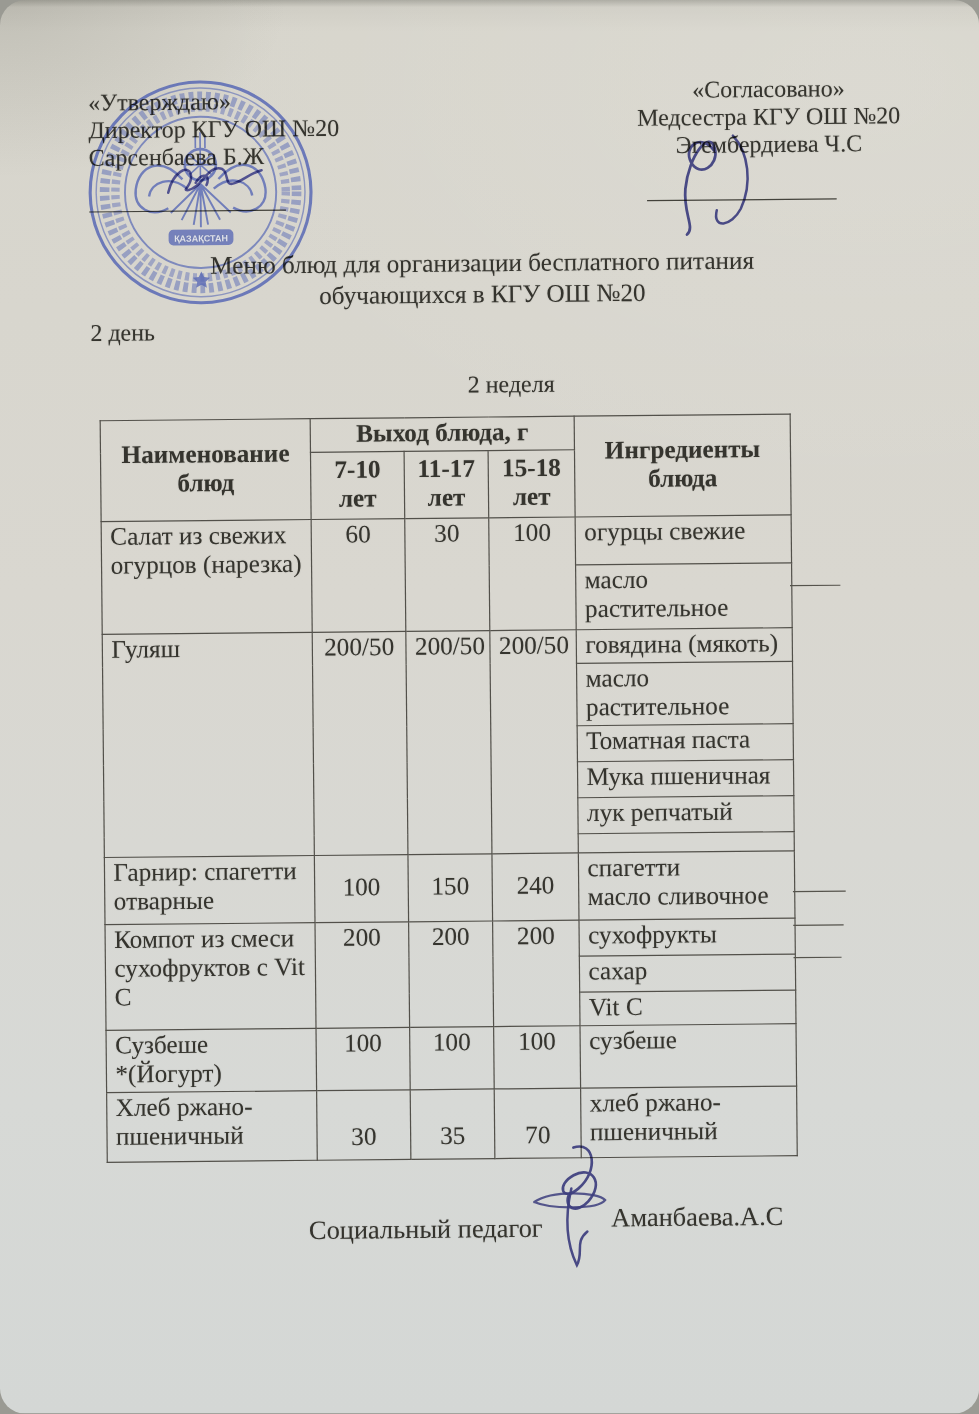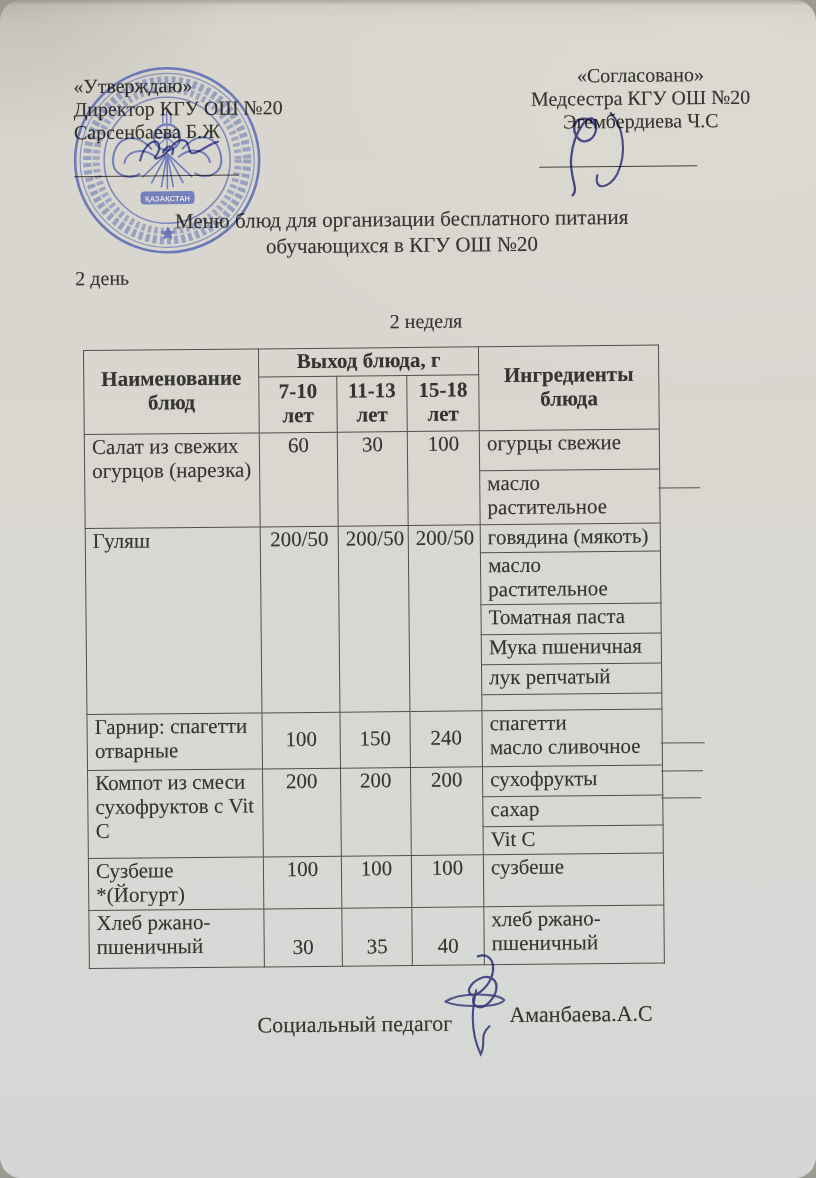--- a/index.html
+++ b/index.html
@@ -101,21 +101,21 @@
           <tr>
             <th rowspan="2" class="hdr1">Наименование
 блюд</th>
             <th colspan="3">Выход блюда, г</th>
             <th rowspan="2">Ингредиенты
 блюда</th>
           </tr>
           <tr>
             <th class="hdr2">7-10
 лет</th>
-            <th>11-13
+            <th>11-17
 лет</th>
             <th>15-18
 лет</th>
           </tr>
 
           <tr>
             <td class="dish" rowspan="2">Салат из свежих
 огурцов (нарезка)</td>
             <td class="val" rowspan="2">60</td>
             <td class="val" rowspan="2">30</td>
@@ -184,21 +184,21 @@
             <td class="val">100</td>
             <td class="val">100</td>
             <td class="ing h46">сузбеше</td>
           </tr>
 
           <tr>
             <td class="dish">Хлеб ржано-
 пшеничный</td>
             <td class="val bot">30</td>
             <td class="val bot">35</td>
-            <td class="val bot">40</td>
+            <td class="val bot">70</td>
             <td class="ing h54">хлеб ржано-
 пшеничный</td>
           </tr>
         </tbody>
       </table>
 
       <div class="stub" style="left:574px; top:143px; width:42px;"></div>
       <div class="stub" style="left:574px; top:398px; width:44px;"></div>
       <div class="stub" style="left:574px; top:426px; width:42px;"></div>
       <div class="stub" style="left:574px; top:453px; width:40px;"></div>

